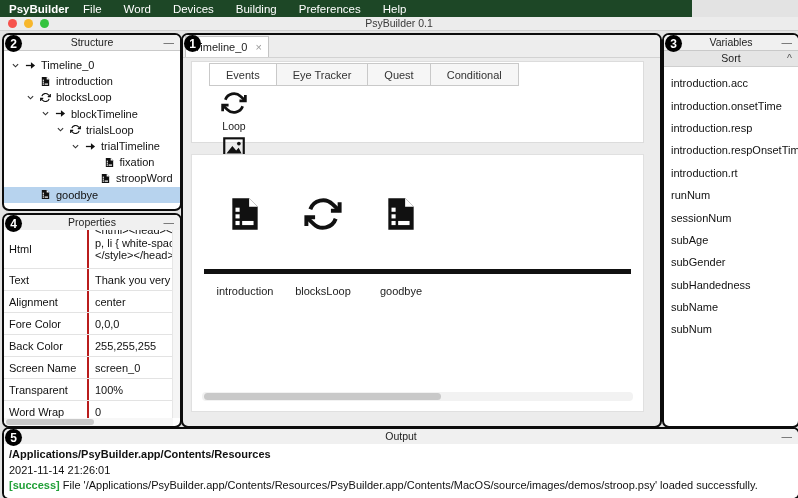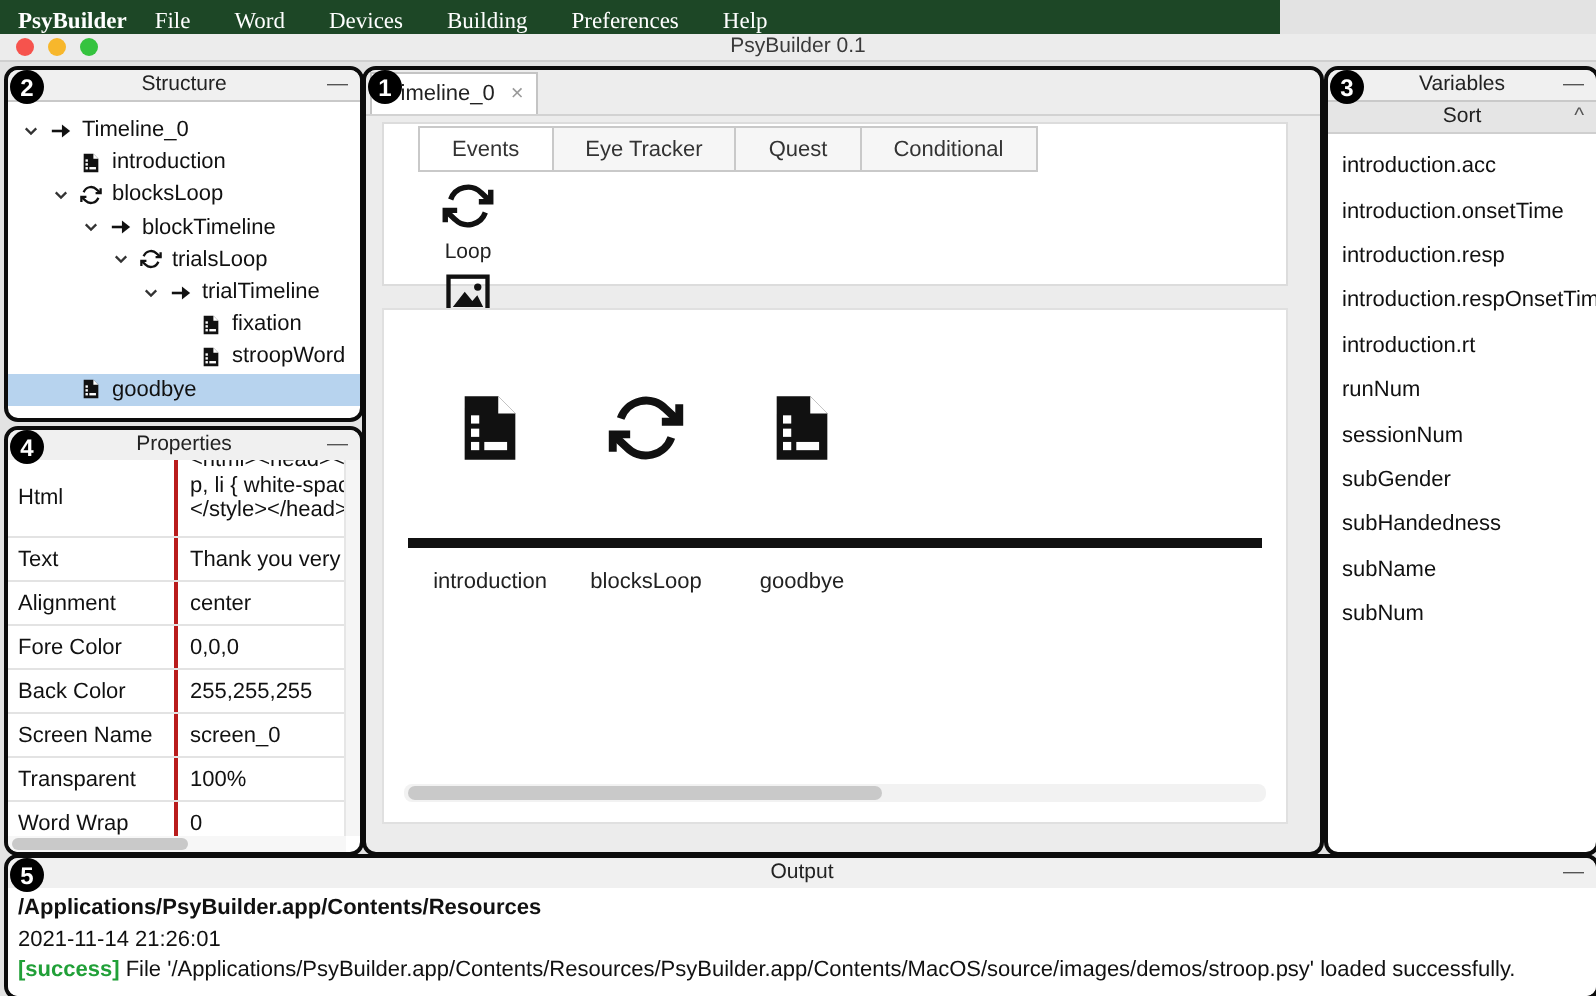--- a/index.html
+++ b/index.html
@@ -1,22 +1,22 @@
 <!DOCTYPE html>
 <html><head>
 <meta charset="utf-8">
 <style>
   html,body{margin:0;padding:0;}
   body{width:798px;height:498px;position:relative;background:#e3e3e3;
        font-family:"Liberation Sans",sans-serif;overflow:hidden;
        -webkit-font-smoothing:antialiased;}
   
-  .menubar{position:absolute;left:0;top:0;width:640px;height:17px;
-           background:var(--menu-bg,#1d4726);display:flex;align-items:flex-end;
-           color:#fff;font-size:11.5px;font-family:Liberation Serif, serif;}
+  .menubar{position:absolute;left:0;top:0;width:692px;height:17px;
+           background:var(--menu-bg,#1d4726);display:flex;align-items:center;
+           color:#fff;font-size:11.5px;}
   .menubar .app-name{font-weight:bold;margin:0 14px 0 9px;}
   .menubar .menu-item{margin-right:22px;}
   .titlebar{position:absolute;left:0;top:17px;width:798px;height:13px;
             background:#ececec;border-bottom:1px solid #cfcfcf;}
   .tl{position:absolute;top:2px;width:9px;height:9px;border-radius:50%;}
   .tl.red{left:8px;background:#f6534d;}
   .tl.yellow{left:24px;background:#f7b72c;}
   .tl.green{left:40px;background:#35c33f;}
   .titlebar .title{position:absolute;left:0;right:0;top:0;text-align:center;
                    font-size:10.5px;color:#3a3a3a;line-height:13px;}
@@ -201,21 +201,21 @@
           </svg>
         </span>
         <span class="tw">
           <svg width="11" height="11" viewBox="0 0 24 24">
     <rect x="2" y="10.6" width="13" height="2.8" fill="#111"></rect>
     <path d="M13 5 L22 12 L13 19 Z" fill="#111"></path>
           </svg>
         </span>
         <span class="lbl">trialTimeline</span>
       </div>
-      <div class="tree-row" style="padding-left: 79px;">
+      <div class="tree-row" style="padding-left: 57px; justify-content: center;">
         <span class="tw"></span>
         <span class="tw">
           <svg width="11" height="11" viewBox="0 0 24 24">
     <path d="M4 2 H14.6 L20 7.4 V22 H4 Z" fill="#111"></path>
     <path d="M14.6 2 L20 7.4 H14.6 Z" fill="#fff"></path>
     <rect x="6" y="8" width="2.6" height="2.6" fill="#fff"></rect>
     <rect x="6" y="12.2" width="2.6" height="2.6" fill="#fff"></rect>
     <rect x="6" y="16.4" width="2.6" height="2.6" fill="#fff"></rect>
     <rect x="10.2" y="16.4" width="7.2" height="2.6" fill="#fff"></rect>
           </svg>
@@ -442,20 +442,21 @@
     <span class="caret">^</span>
   </div>
   <div class="var-list" id="variables-list">
       <div class="var-item">introduction.acc</div>
       <div class="var-item">introduction.onsetTime</div>
       <div class="var-item">introduction.resp</div>
       <div class="var-item">introduction.respOnsetTime</div>
       <div class="var-item">introduction.rt</div>
       <div class="var-item">runNum</div>
       <div class="var-item">sessionNum</div>
+      <div class="var-item">subAge</div>
       <div class="var-item">subGender</div>
       <div class="var-item">subHandedness</div>
       <div class="var-item">subName</div>
       <div class="var-item">subNum</div>
     </div>
 </div>
 
 <div class="panel p-output">
   <div class="badge">5</div>
   <div class="phead">

